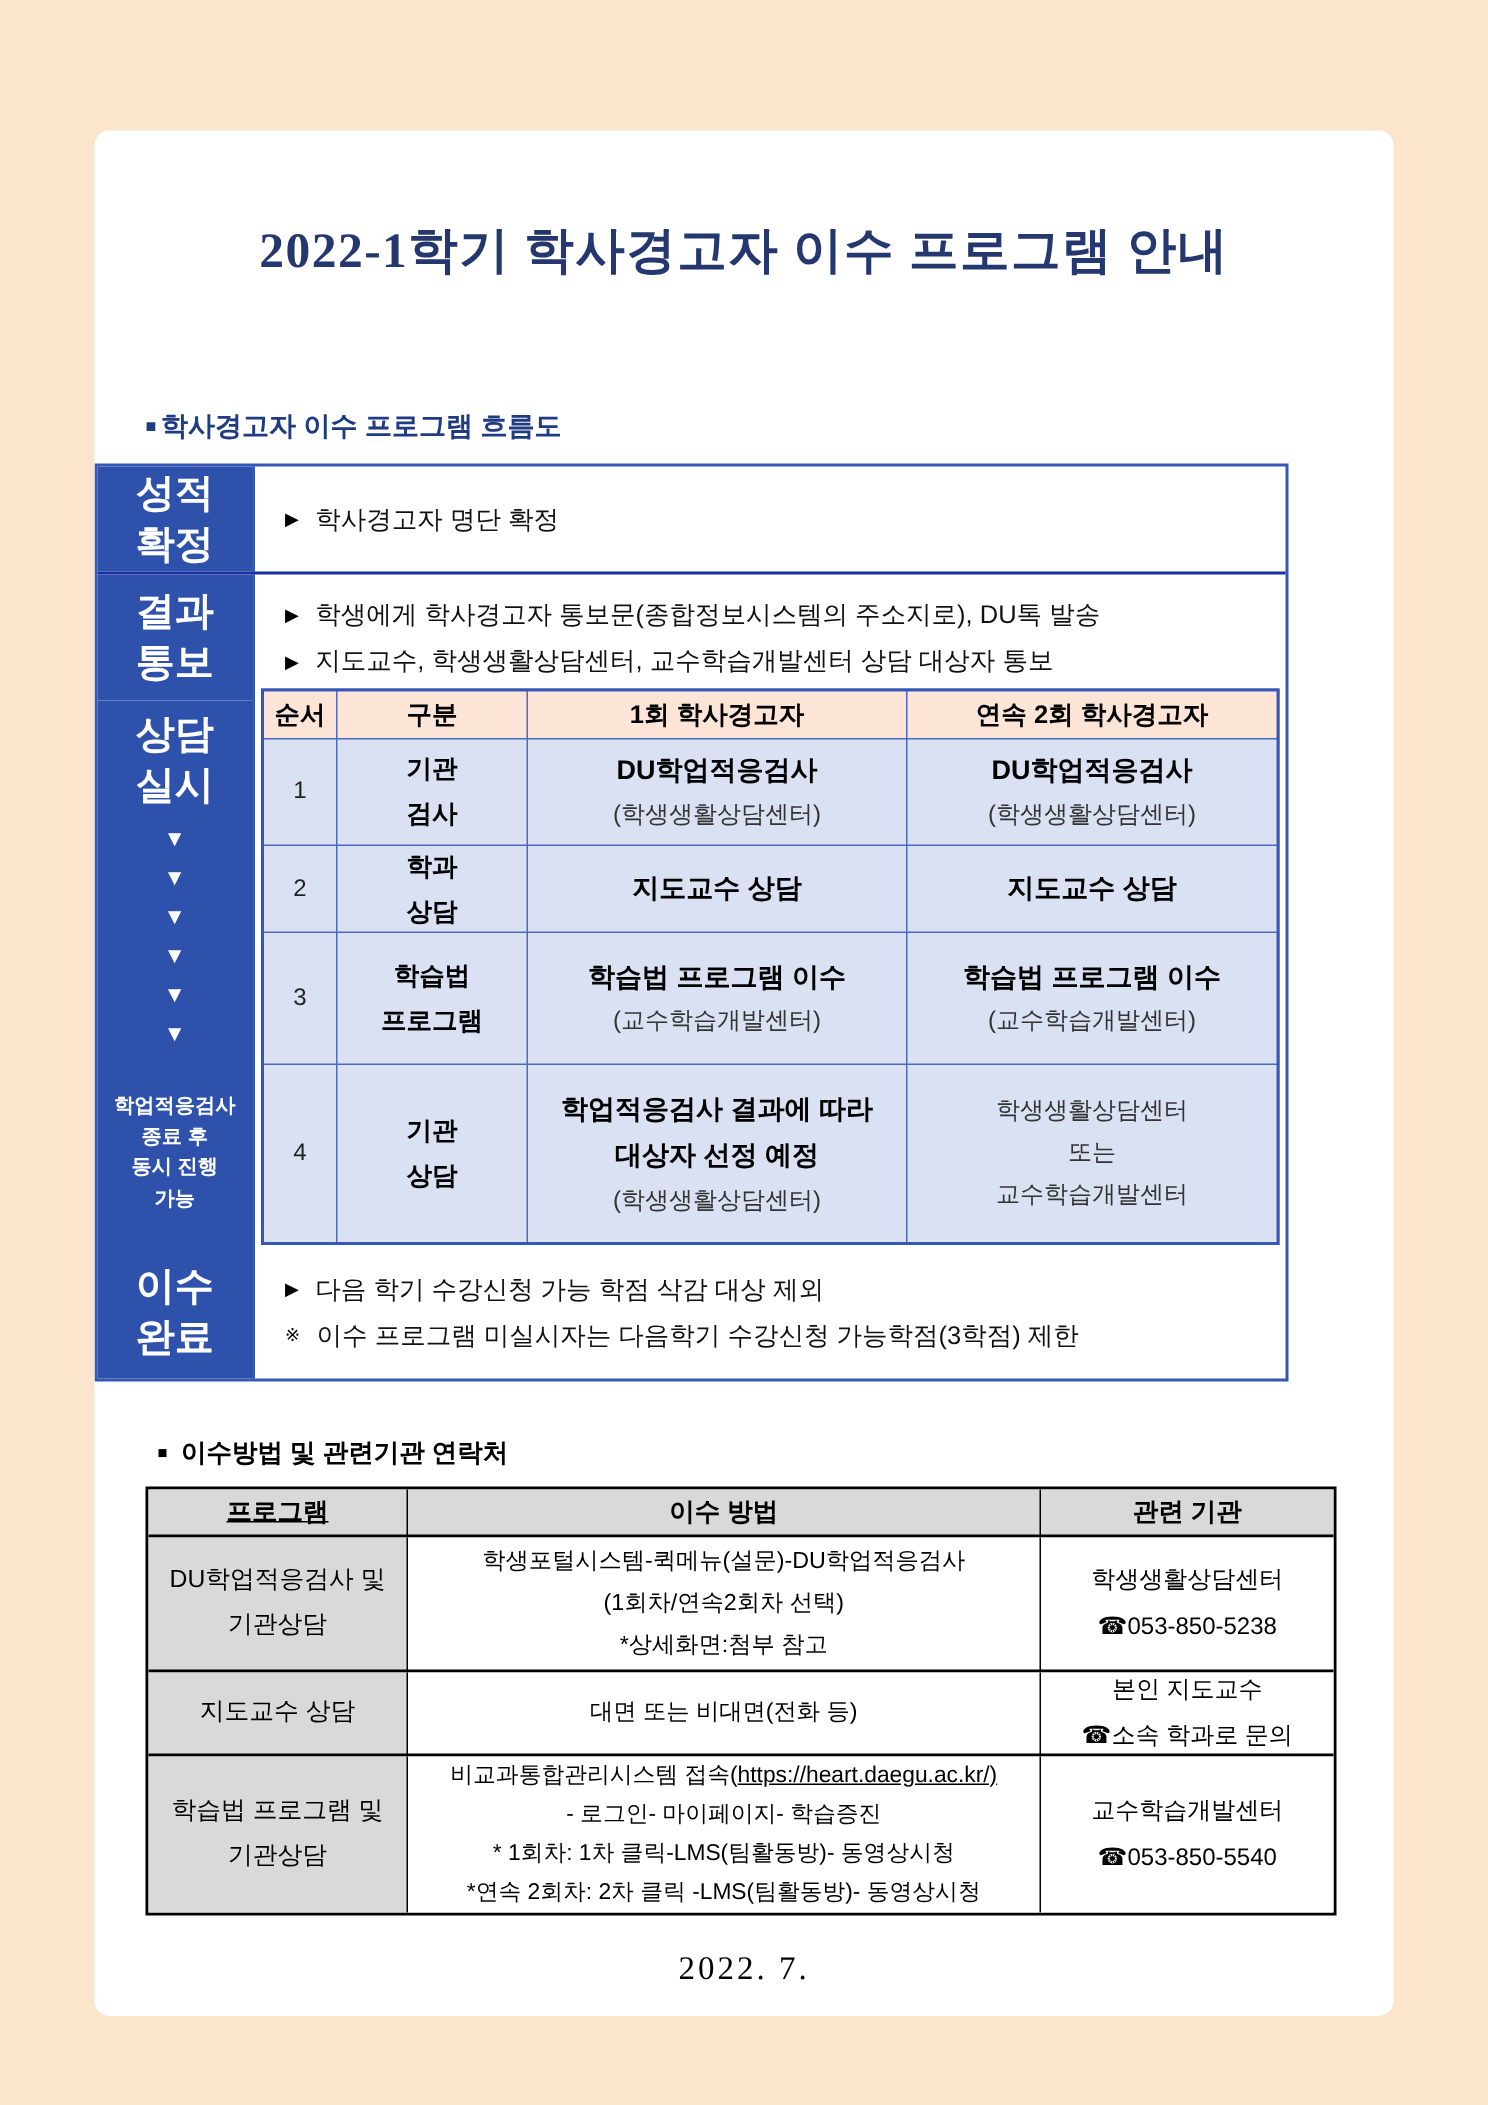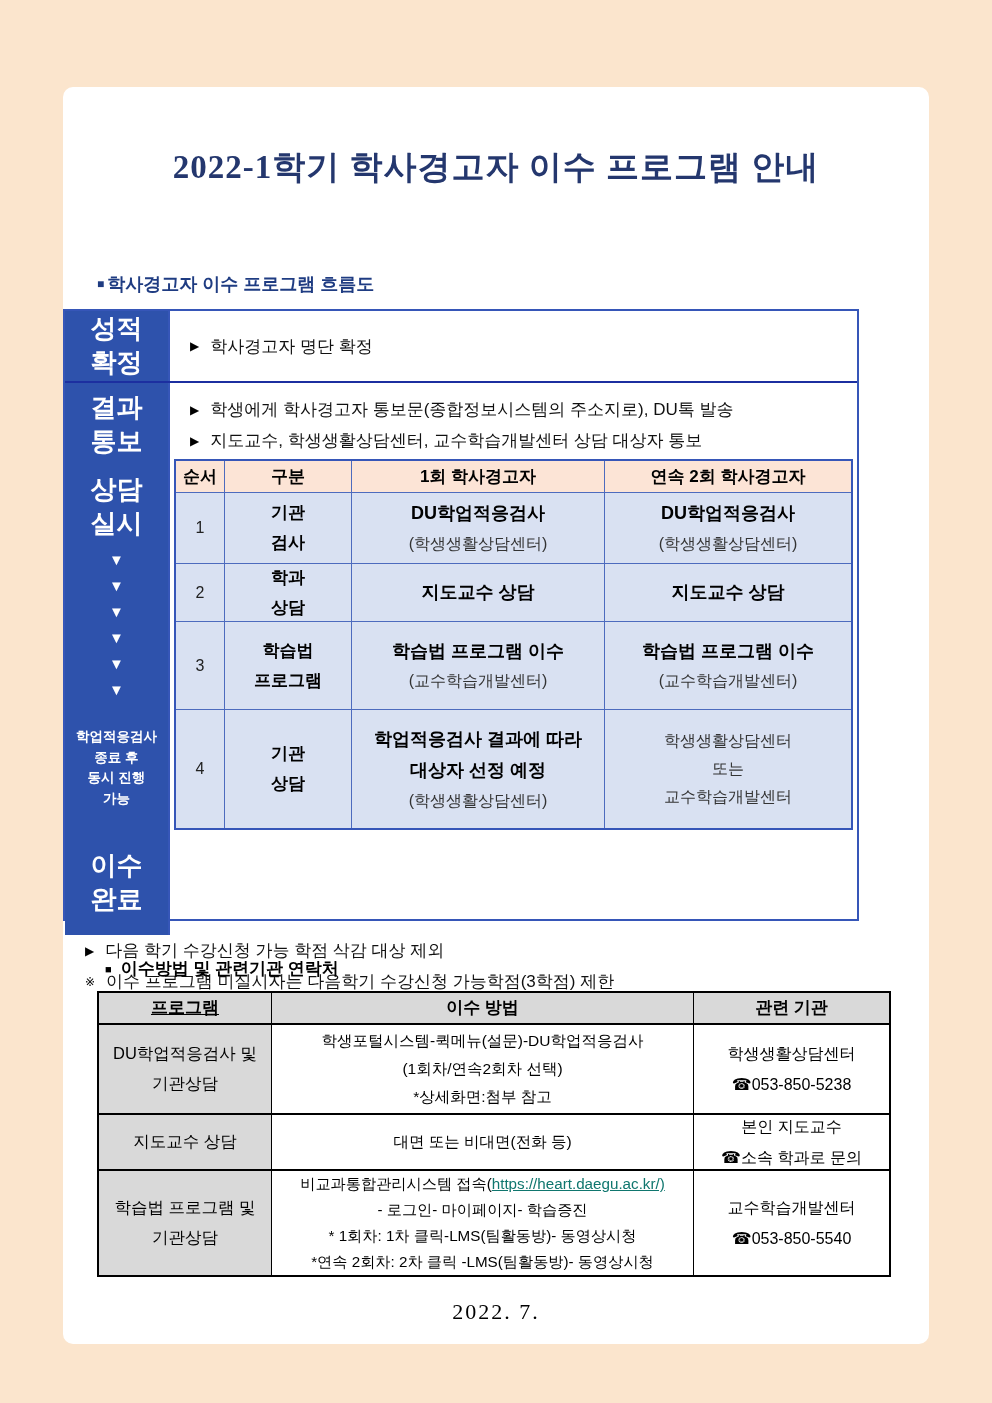--- a/index.html
+++ b/index.html
@@ -43,21 +43,21 @@
     align-items:center; justify-content:center;
   }
   .stage-label { font-size:26px; font-weight:bold; line-height:1.3; text-align:center; }
   .f-content { flex:1; display:flex; flex-direction:column; justify-content:center; padding-left:20px; }
   .divider { height:2px; background:#1C2FA0; }
   .flow-line { display:flex; align-items:center; font-size:17px; color:#111; line-height:1.0; margin:7px 0; }
   .flow-line .mk { font-size:12px; margin-right:11px; color:#000; }
   .row-a { height:70px; }
   .row-b { height:84px; }
   .row-c { height:363px; }
-  .row-d { height:89px;flex-direction:column; }
+  .row-d { height:89px; }
   .row-c .f-left { justify-content:flex-start; padding-top:6px; }
   .arrow { font-size:15px; line-height:1; margin-top:11px; color:#fff; }
   .side-note { margin-top:30px; font-size:13.5px; font-weight:bold; line-height:1.55; text-align:center; }
   .row-c .f-content { padding:0; justify-content:flex-end; }
   
   .sched {
     margin-left:4px; width:679px;
     border:2px solid #3656B8; background:#4D6BBE;
     display:grid;
     grid-template-columns:48px 126px 252px 1fr;
@@ -85,21 +85,21 @@
     display:flex; flex-direction:column; align-items:center; justify-content:center;
     text-align:center; border-right:1px solid #000; border-bottom:2px solid #000;
     background:#fff; font-size:15.5px; line-height:1.8; color:#000;
   }
   .c-cell.last-col { border-right:none; }
   .c-cell.last-row { border-bottom:none; }
   .c-head { background:#D9D9D9; font-weight:bold; font-size:17px; line-height:1.2; }
   .c-head .u { text-decoration:underline; }
   .c-prog { background:#D9D9D9; font-size:16.5px; font-weight:500; line-height:1.8; }
   .c-org { font-size:16px; line-height:1.95; }
-  .link { color:#0f766e; text-decoration:underline; cursor:pointer; }
+  .link { color:#000000; text-decoration:underline; cursor:pointer; }
   .m-tight { line-height:1.72; font-size:15.2px; }
   
   .footer-date {
     margin-top:22px; text-align:center;
     font-family:"Liberation Serif","DejaVu Serif",serif;
     font-size:22px; color:#000; letter-spacing:2px;
   }
 </style>
 </head>
 <body>

